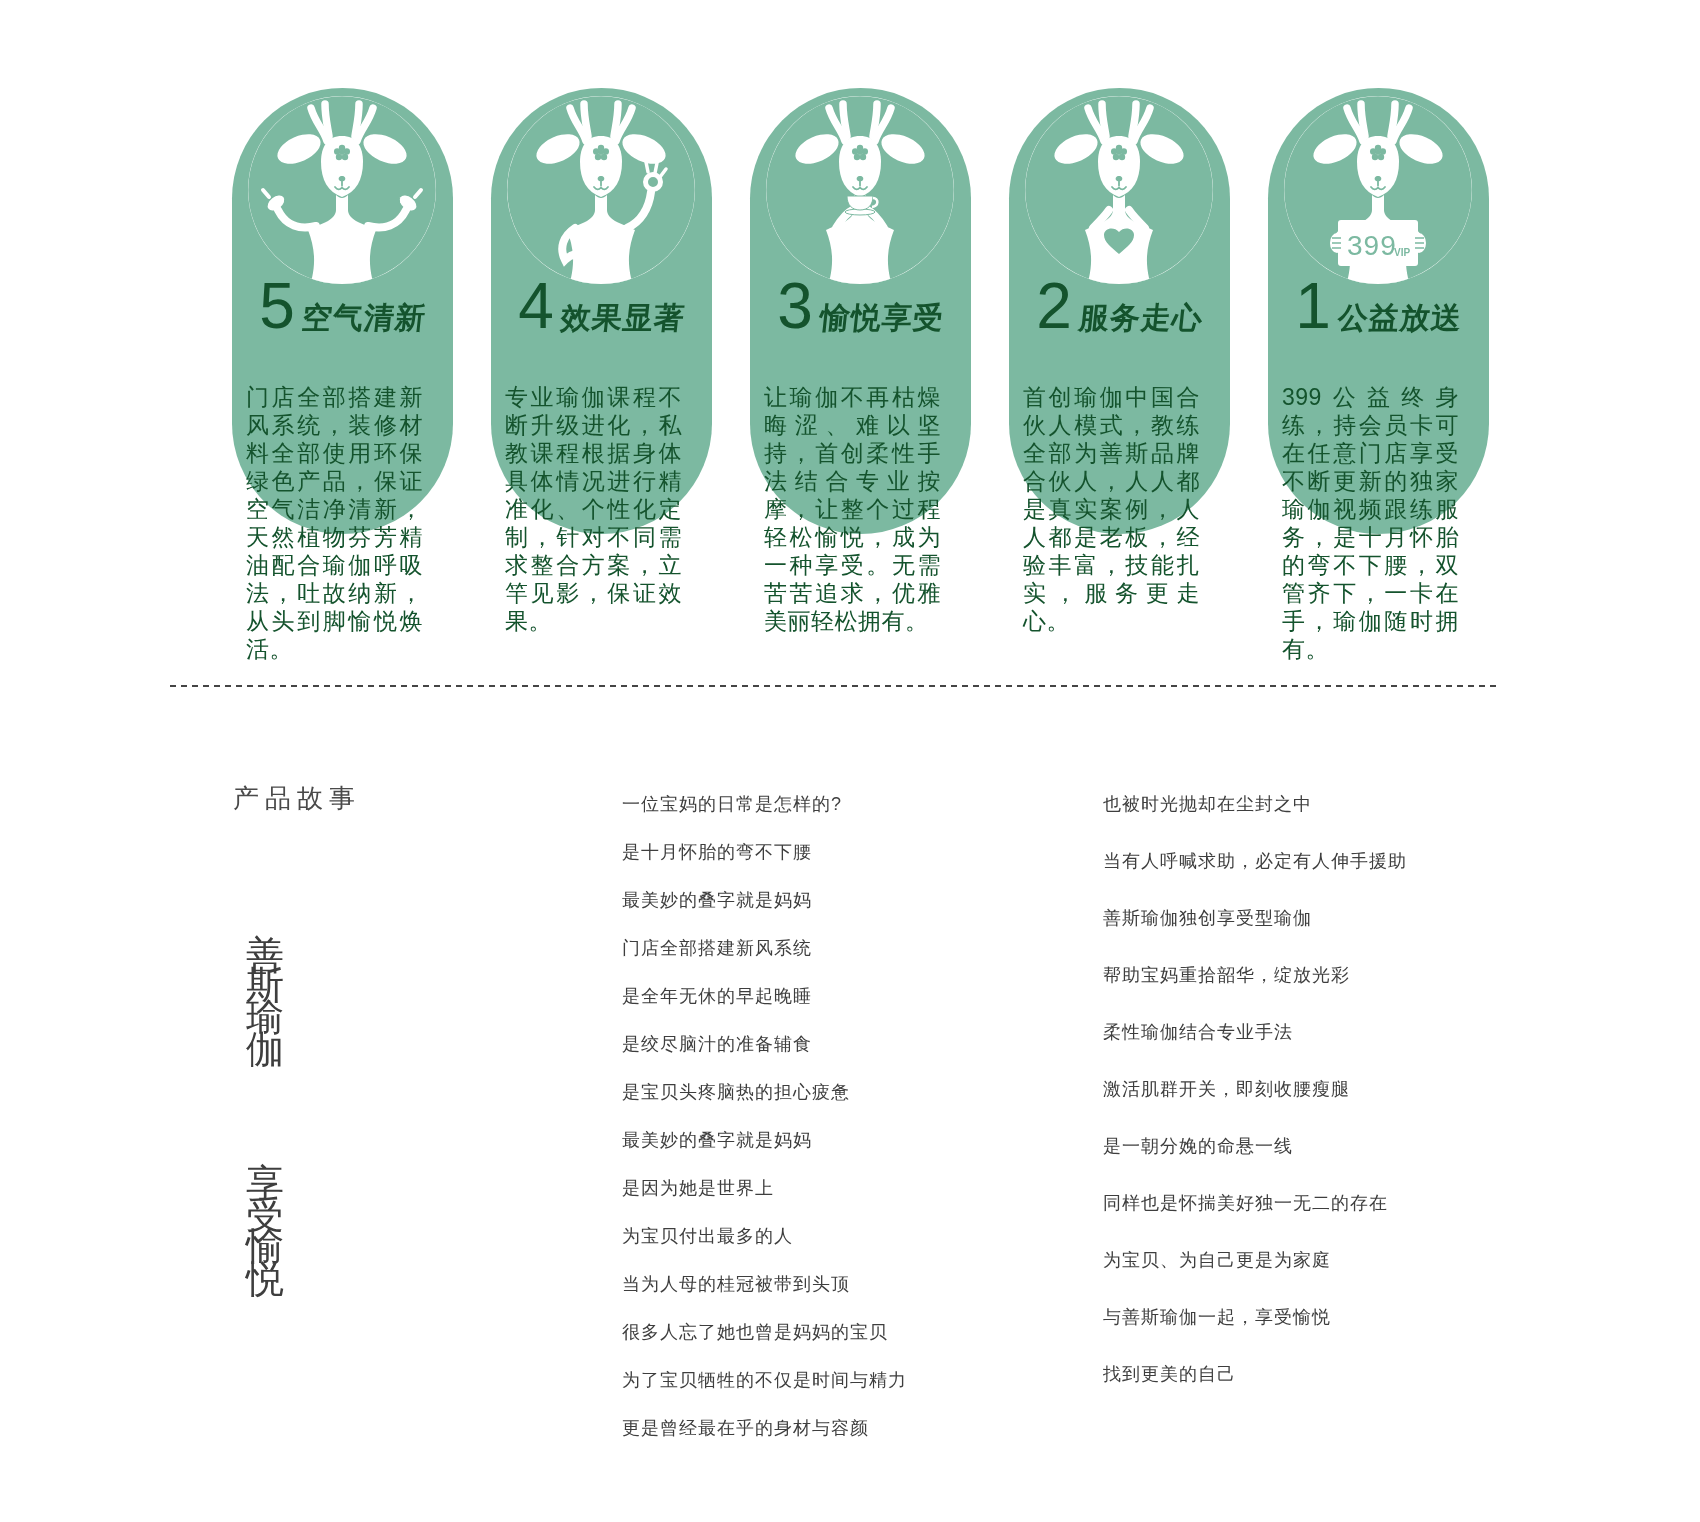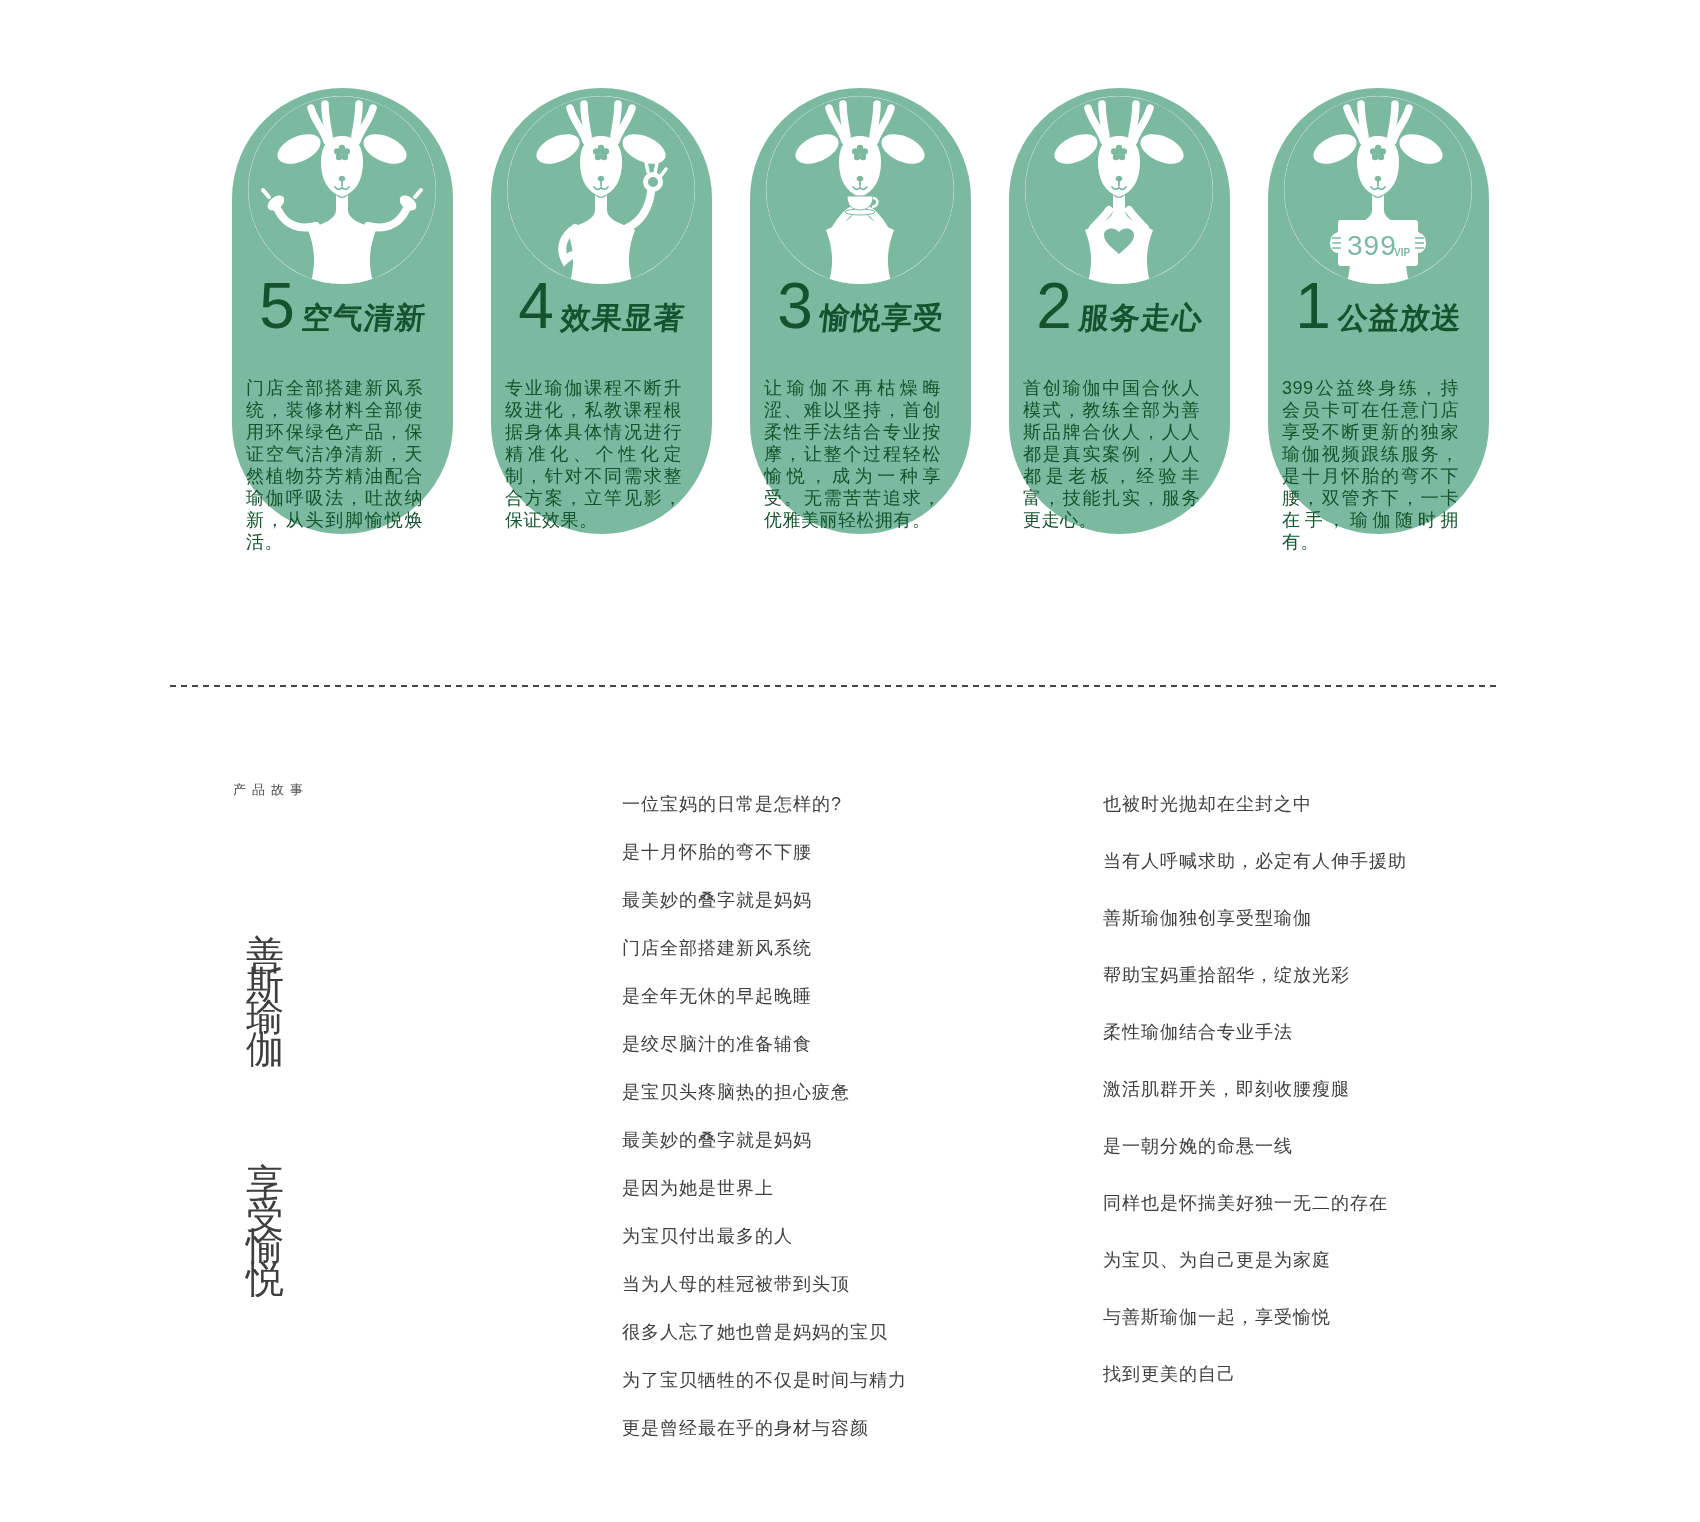--- a/index.html
+++ b/index.html
@@ -19,32 +19,32 @@
   .badge:nth-child(5){left:1268px}
   .badge .deer{position:absolute;left:0;top:0;width:220px;height:210px;display:block}
   .badge-head{
     position:absolute;top:186px;left:0;right:0;
     display:flex;justify-content:center;align-items:baseline;gap:9px;white-space:nowrap;
   }
   .badge-num{font-size:64px;line-height:1;font-weight:400;letter-spacing:-2px}
   .badge-title{font-size:30px;font-weight:700;transform:skewX(-6deg);letter-spacing:1px}
   .badge-body{
     position:absolute;top:272px;left:14px;right:30px;
-    font-size:18px;line-height:1.22;letter-spacing:.5px;
+    font-size:23px;line-height:1.22;letter-spacing:.5px;
     text-align:justify;word-break:break-all;
   }
   
   .divider{
     position:absolute;left:170px;top:685px;width:1328px;height:2px;
     background:repeating-linear-gradient(to right,var(--divider,#454545) 0 6px,transparent 6px 11px);
   }
   
   .story-label{
     position:absolute;left:233px;top:781px;
-    font-size:13px;letter-spacing:6px;color:var(--label,#4a4a4a);font-weight:400;
+    font-size:26px;letter-spacing:6px;color:var(--label,#4a4a4a);font-weight:400;
   }
   .brand-vertical{
     position:absolute;left:246px;top:902px;
     writing-mode:vertical-rl;text-orientation:upright;
     font-size:38px;font-weight:200;color:var(--ink,#3e3e3e);
     letter-spacing:33px;line-height:1;
   }
   .brand-vertical .brand-part2{margin-top:22px}
   .poem{position:absolute;color:var(--ink,#3e3e3e);font-weight:300;letter-spacing:1px;font-size:18px;white-space:nowrap}
   .poem-left{left:622px;top:780px}

